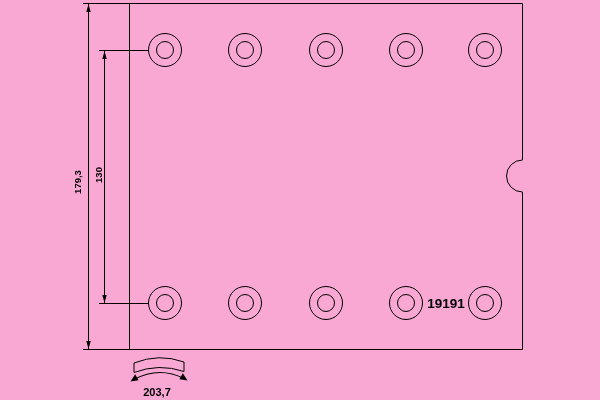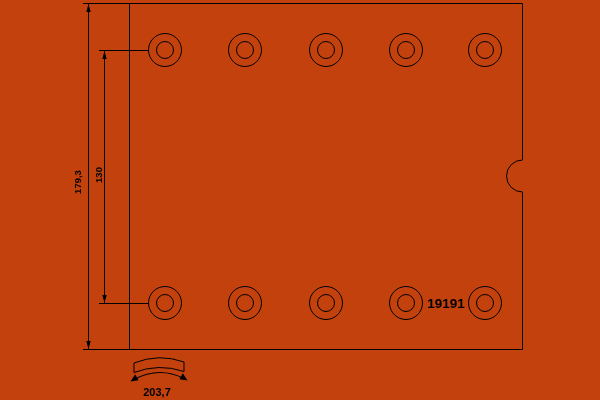--- a/index.html
+++ b/index.html
@@ -8,21 +8,21 @@
     background: #ffffff;
     width: 600px;
     height: 400px;
     overflow: hidden;
     font-family: "Liberation Sans", sans-serif;
   }
   .stage {
     position: relative;
     width: 600px;
     height: 400px;
-    background: #c2410c;
+    background: #f9a8d4;
   }
   svg text {
     fill: #000000;
     font-family: "Liberation Sans", sans-serif;
   }
 </style>
 </head>
 <body>
 
 <div class="stage">

